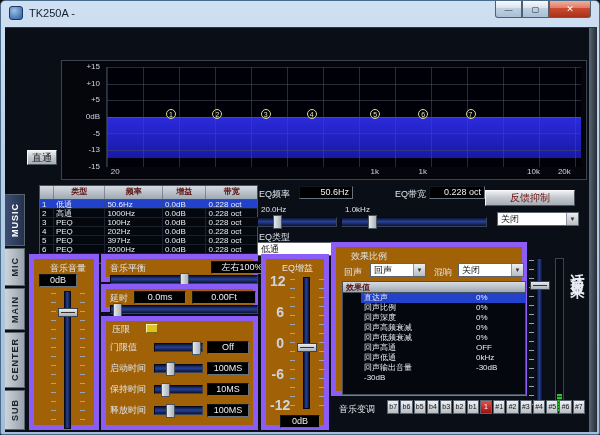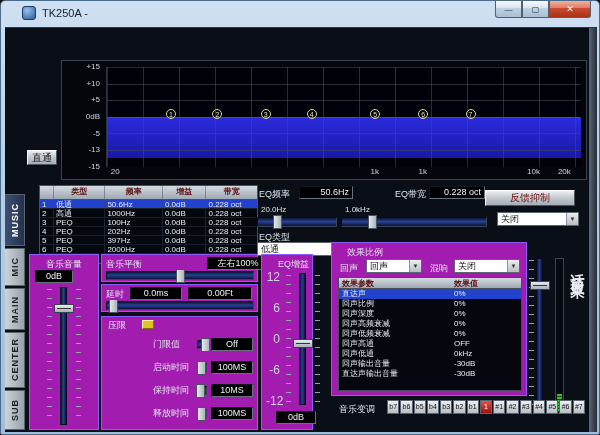--- a/index.html
+++ b/index.html
@@ -1,21 +1,21 @@
 <!DOCTYPE html>
 <html><head>
 <meta charset="utf-8">
 <style>
   * { box-sizing: border-box; margin: 0; padding: 0; }
   body { background:#111; font-family:"Liberation Sans","DejaVu Sans",sans-serif; }
   .window { position:relative; width:600px; height:435px; overflow:hidden;
     background:linear-gradient(180deg,#cfe0f2 0%,#b8cfe6 40%,#a3bdd8 100%);
     border:1px solid #4a6a8a; border-radius:5px 5px 2px 2px; }
   
-  .titlebar { position:absolute; top:0; left:0; right:0; height:26px;margin-left:13px; }
+  .titlebar { position:absolute; top:0; left:0; right:0; height:26px; }
   .app-icon { position:absolute; left:8px; top:5px; width:14px; height:14px; border-radius:3px;
     background:radial-gradient(circle at 35% 30%,#9ac0e8,#2a5a9a); border:1px solid #1a3a6a; }
   .title-text { position:absolute; left:28px; top:6px; font-size:11px; color:#15202e; }
   .caption-buttons { position:absolute; top:0; right:8px; display:flex; }
   .cap-btn { width:27px; height:17px; border:1px solid #50606e; border-top:none;
     background:linear-gradient(180deg,#f8fbfe,#d7e2ee 45%,#bfd0e2 46%,#a9bed4);
     display:flex; align-items:center; justify-content:center; font-size:8px; color:#223; }
   .cap-btn.min { border-radius:0 0 0 3px; }
   .cap-btn.close { width:42px; border-radius:0 0 3px 0; color:#fff; font-size:9px;
     background:linear-gradient(180deg,#f0b0a0,#e07a62 45%,#cc4a30 46%,#a83218); }
@@ -89,34 +89,34 @@
   .tr.th .td { color:#5a1010; font-weight:bold; line-height:11px; text-align:center; padding:0; }
   .tr.sel { background:#2342cc; }
   
   .tab-strip { position:absolute; left:0; top:166px; width:21px; display:flex; flex-direction:column; gap:2px; }
   .tab { width:20px; background:linear-gradient(90deg,#cdd3d9,#98a2ac); border:1px solid #5a646e; border-left:none;
     display:flex; align-items:center; justify-content:center; }
   .tab span { writing-mode:vertical-rl; transform:rotate(180deg); font-size:9px; font-weight:bold; color:#1a222c; letter-spacing:1px; }
   .tab.sel { background:linear-gradient(90deg,#3d4f73,#24314c); }
   .tab.sel span { color:#fff; }
   
-  .panel { position:absolute; border:1px solid #8b5cf6; background:#a21caf; }
+  .panel { position:absolute; border:5px solid #8b5cf6; background:#a16207; }
   .panel-label { position:absolute; font-size:9px; color:#dfe4ea; white-space:nowrap; }
   .toggle { position:absolute; width:12px; height:9px; background:#ddc422; border:1px solid; border-color:#fff2a0 #7a6a10 #7a6a10 #fff2a0; }
-  #comp-rows { position:absolute; left:4px; top:16px; right:4px; bottom:4px; display:flex; flex-direction:column; justify-content:space-between;margin-left:47px; }
+  #comp-rows { position:absolute; left:4px; top:16px; right:4px; bottom:4px; display:flex; flex-direction:column; justify-content:space-between; }
   .crow { display:flex; align-items:center; height:22px; }
   .clbl { width:44px; font-size:9px; color:#dfe4ea; }
   .hslider.cs { position:relative; flex:1; height:9px; margin-right:4px; }
   .display.cd { position:relative; width:42px; flex:none; }
   .glabels { position:absolute; display:flex; flex-direction:column; justify-content:space-between; }
-  .glab { font-size:12px; color:#cfd4dc; text-align:right; width:14px; line-height:8px; }
+  .glab { font-size:14px; color:#cfd4dc; text-align:right; width:14px; line-height:8px;font-weight:bold; }
   
   .fx-table { position:absolute; left:6px; top:34px; width:184px; height:114px; background:#05070e; border:1px solid #46505c; }
   #fx-head { display:flex; height:11px; background:linear-gradient(180deg,#d6dbe1,#9ea8b2); border-bottom:1px solid #46505c; }
-  .ftr { display:flex; height:10px; }
+  .ftr { display:flex; height:10px;margin-left:18px; }
   .ftr.sel { background:#2342cc; }
   .ftd { font-size:8px; color:#e8ecf2; line-height:10px; padding-left:3px; white-space:nowrap; overflow:hidden; }
   .ftd:first-child { width:112px; } .ftd:last-child { flex:1; }
   .ftd.fh { color:#5a1010; font-weight:bold; line-height:11px; }
   
   .meter { position:absolute; background:#060a10; border:1px solid #39434d; }
   .meter-fill { position:absolute; left:1px; right:1px; bottom:1px; height:12%;
     background:repeating-linear-gradient(180deg,#22cc22 0 2px,#0a4a0a 2px 3px); }
   .vert-label { position:absolute; writing-mode:vertical-rl; font-size:14px; font-weight:bold; color:#e8edf2; letter-spacing:4px; }
   #key-buttons { position:absolute; left:382px; top:372px; width:198px; height:14px; display:flex; gap:1px; }
@@ -343,21 +343,21 @@
           <div class="crow">
             <span class="clbl">释放时间</span>
             <div class="hslider cs">
               <div class="hthumb" style="left: 32%;"></div>
             </div>
             <div class="display cd">100MS</div>
           </div>
         </div>
     </div>
 
-    <div class="panel" style="left:256px;top:226px;width:52px;height:176px">
+    <div class="panel" style="left:256px;top:226px;width:68px;height:176px">
       <div class="panel-label" style="left:16px;top:3px">EQ增益</div>
       <div class="glabels" id="gain-scale" style="left:4px;top:18px;height:132px">
           <div class="glab">12</div>
           <div class="glab">6</div>
           <div class="glab">0</div>
           <div class="glab">-6</div>
           <div class="glab">-12</div>
         </div>
       <div class="vfader" style="left:24px;top:18px;width:34px;height:132px">
         <div class="vticks left"></div>
@@ -375,21 +375,20 @@
         <span class="dd-text">回声</span>
         <span class="dd-arrow">▼</span>
       </div>
       <span class="lbl" style="left:98px;top:19px">混响</span>
       <div class="dropdown" style="left:122px;top:16px;width:66px">
         <span class="dd-text">关闭</span>
         <span class="dd-arrow">▼</span>
       </div>
       <div class="fx-table">
         <div id="fx-head">
-            <div class="ftd fh">效果参数</div>
             <div class="ftd fh">效果值</div>
           </div>
         <div id="fx-body">
             <div class="ftr sel">
               <div class="ftd">直达声</div>
               <div class="ftd">0%</div>
             </div>
             <div class="ftr">
               <div class="ftd">回声比例</div>
               <div class="ftd">0%</div>
@@ -412,21 +411,20 @@
             </div>
             <div class="ftr">
               <div class="ftd">回声低通</div>
               <div class="ftd">0kHz</div>
             </div>
             <div class="ftr">
               <div class="ftd">回声输出音量</div>
               <div class="ftd">-30dB</div>
             </div>
             <div class="ftr">
-              <div class="ftd">直达声输出音量</div>
               <div class="ftd">-30dB</div>
             </div>
           </div>
       </div>
     </div>
 
     <div style="position:absolute;left:524px;top:228px;width:38px;height:172px">
       <div class="vfader" style="left:0;top:2px;width:22px;height:156px">
         <div class="vticks left"></div>
         <div class="vtrack"></div>

